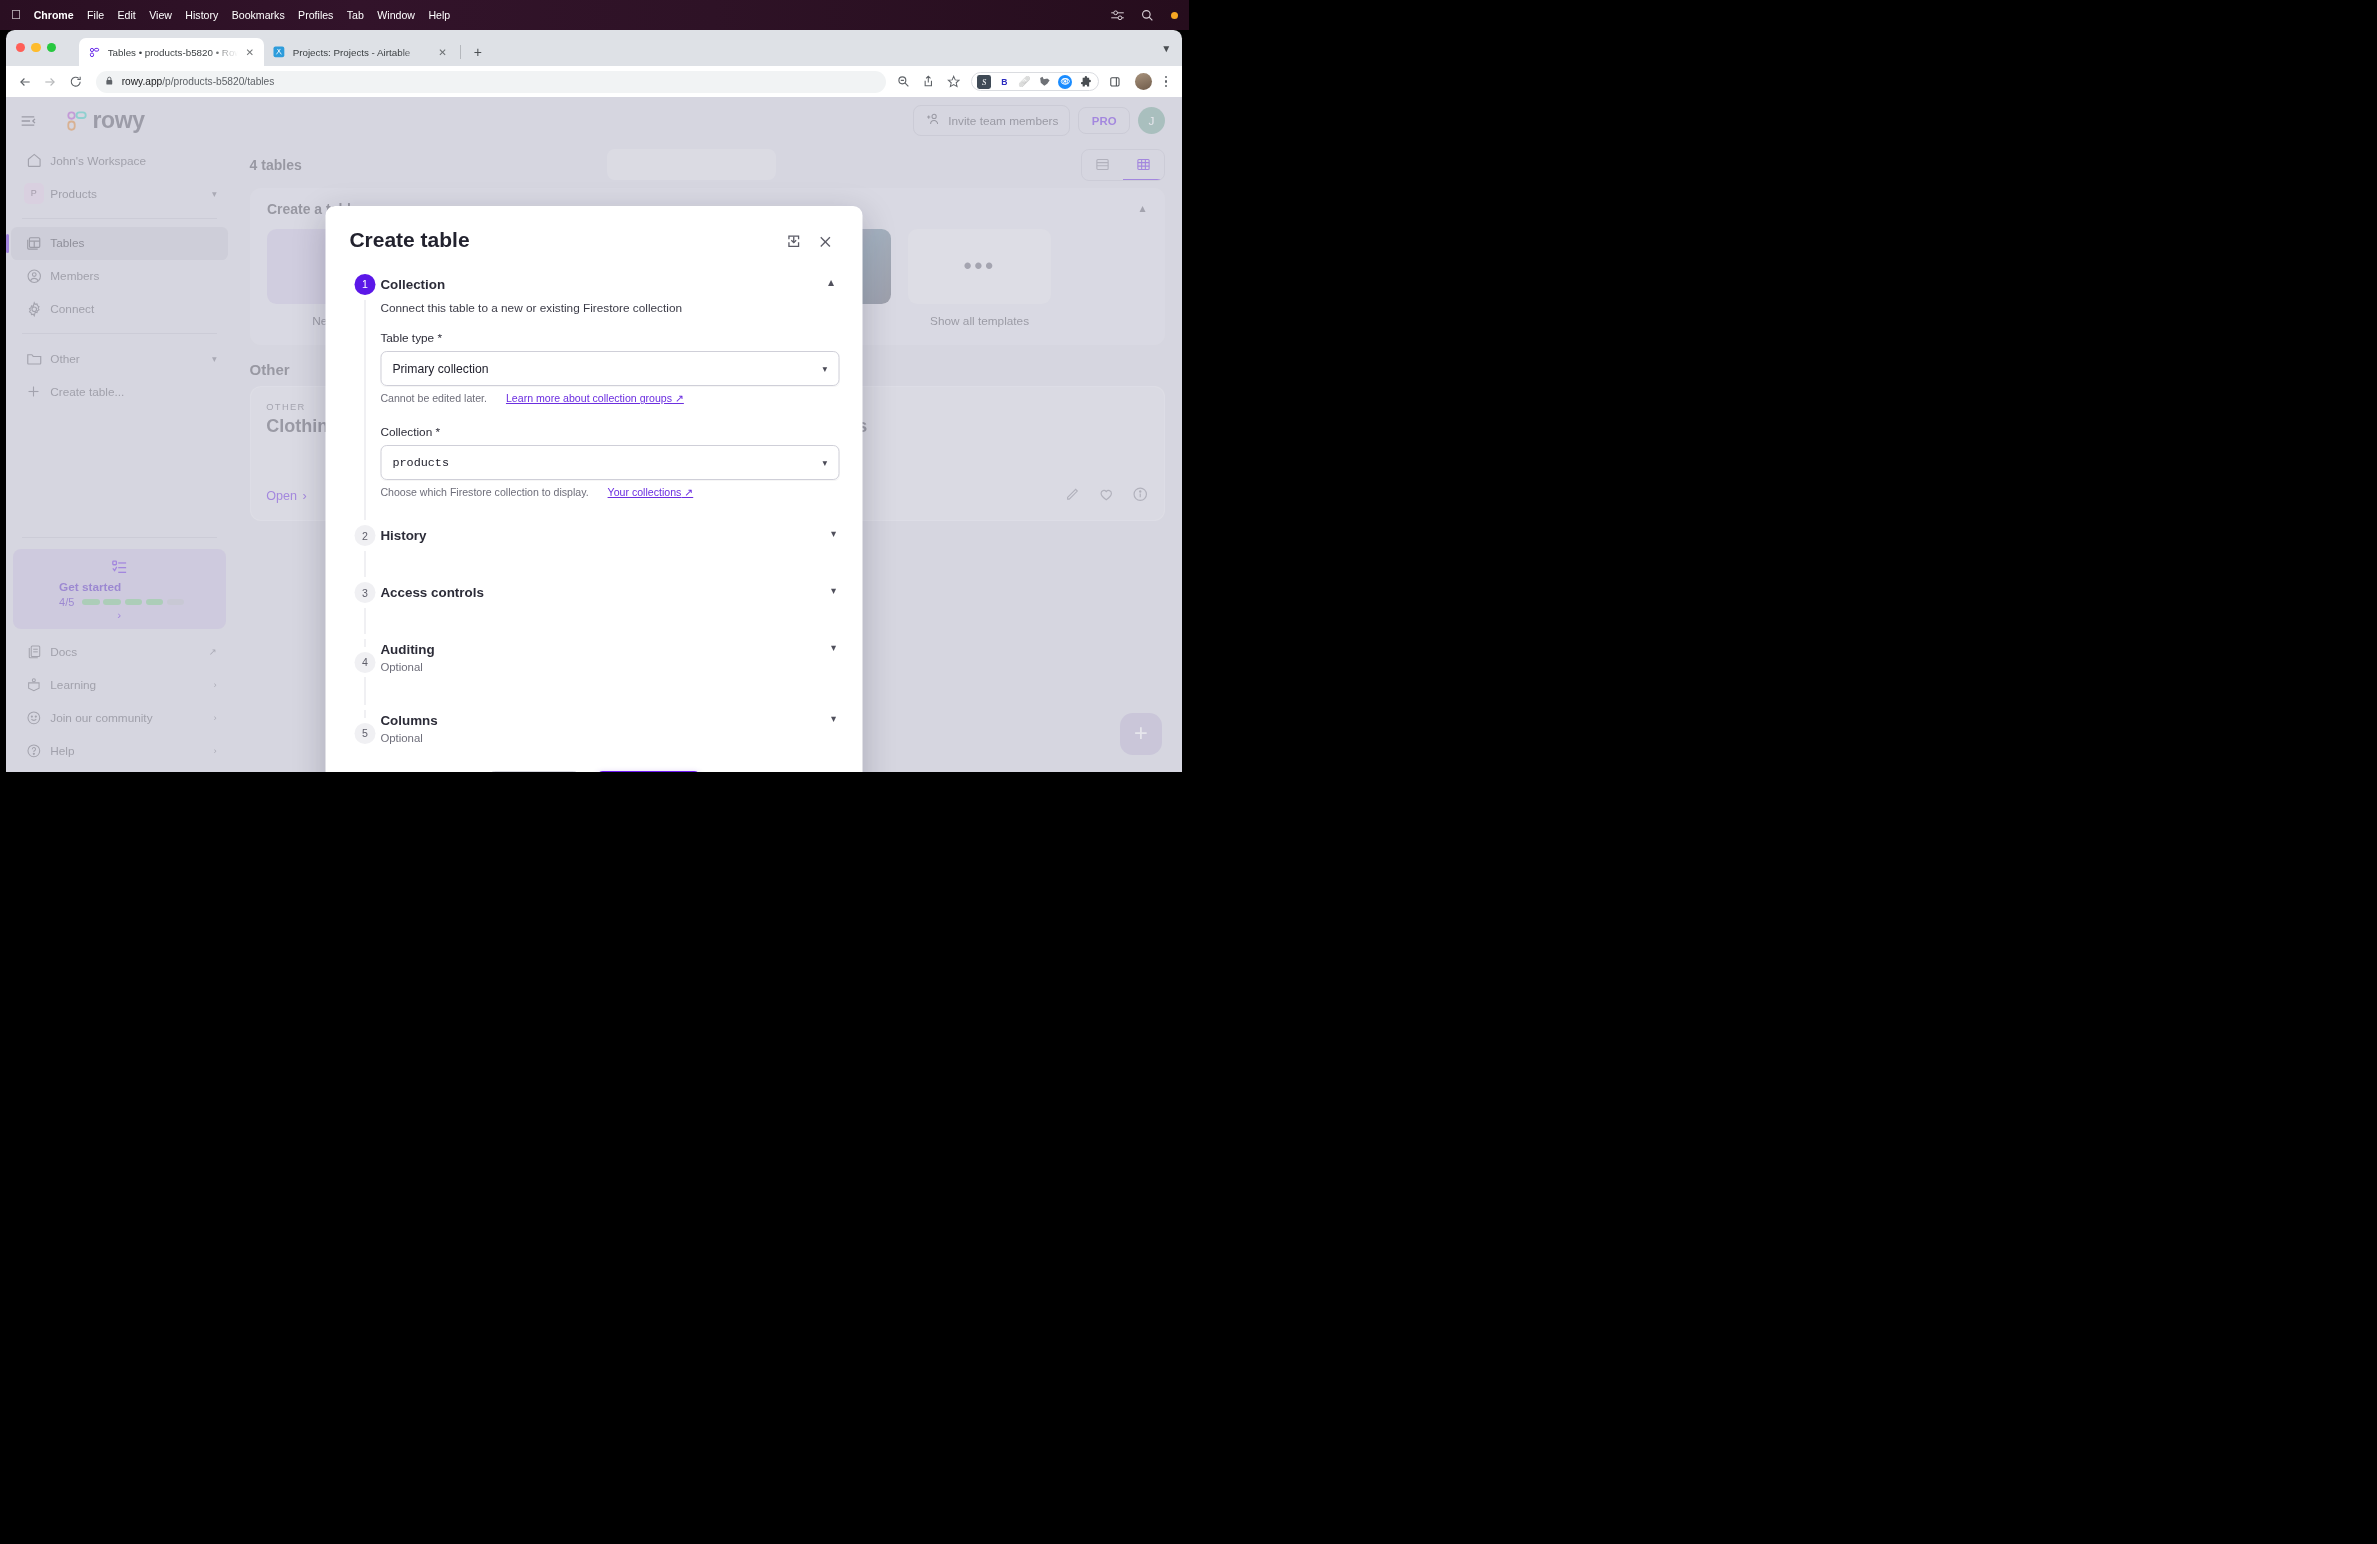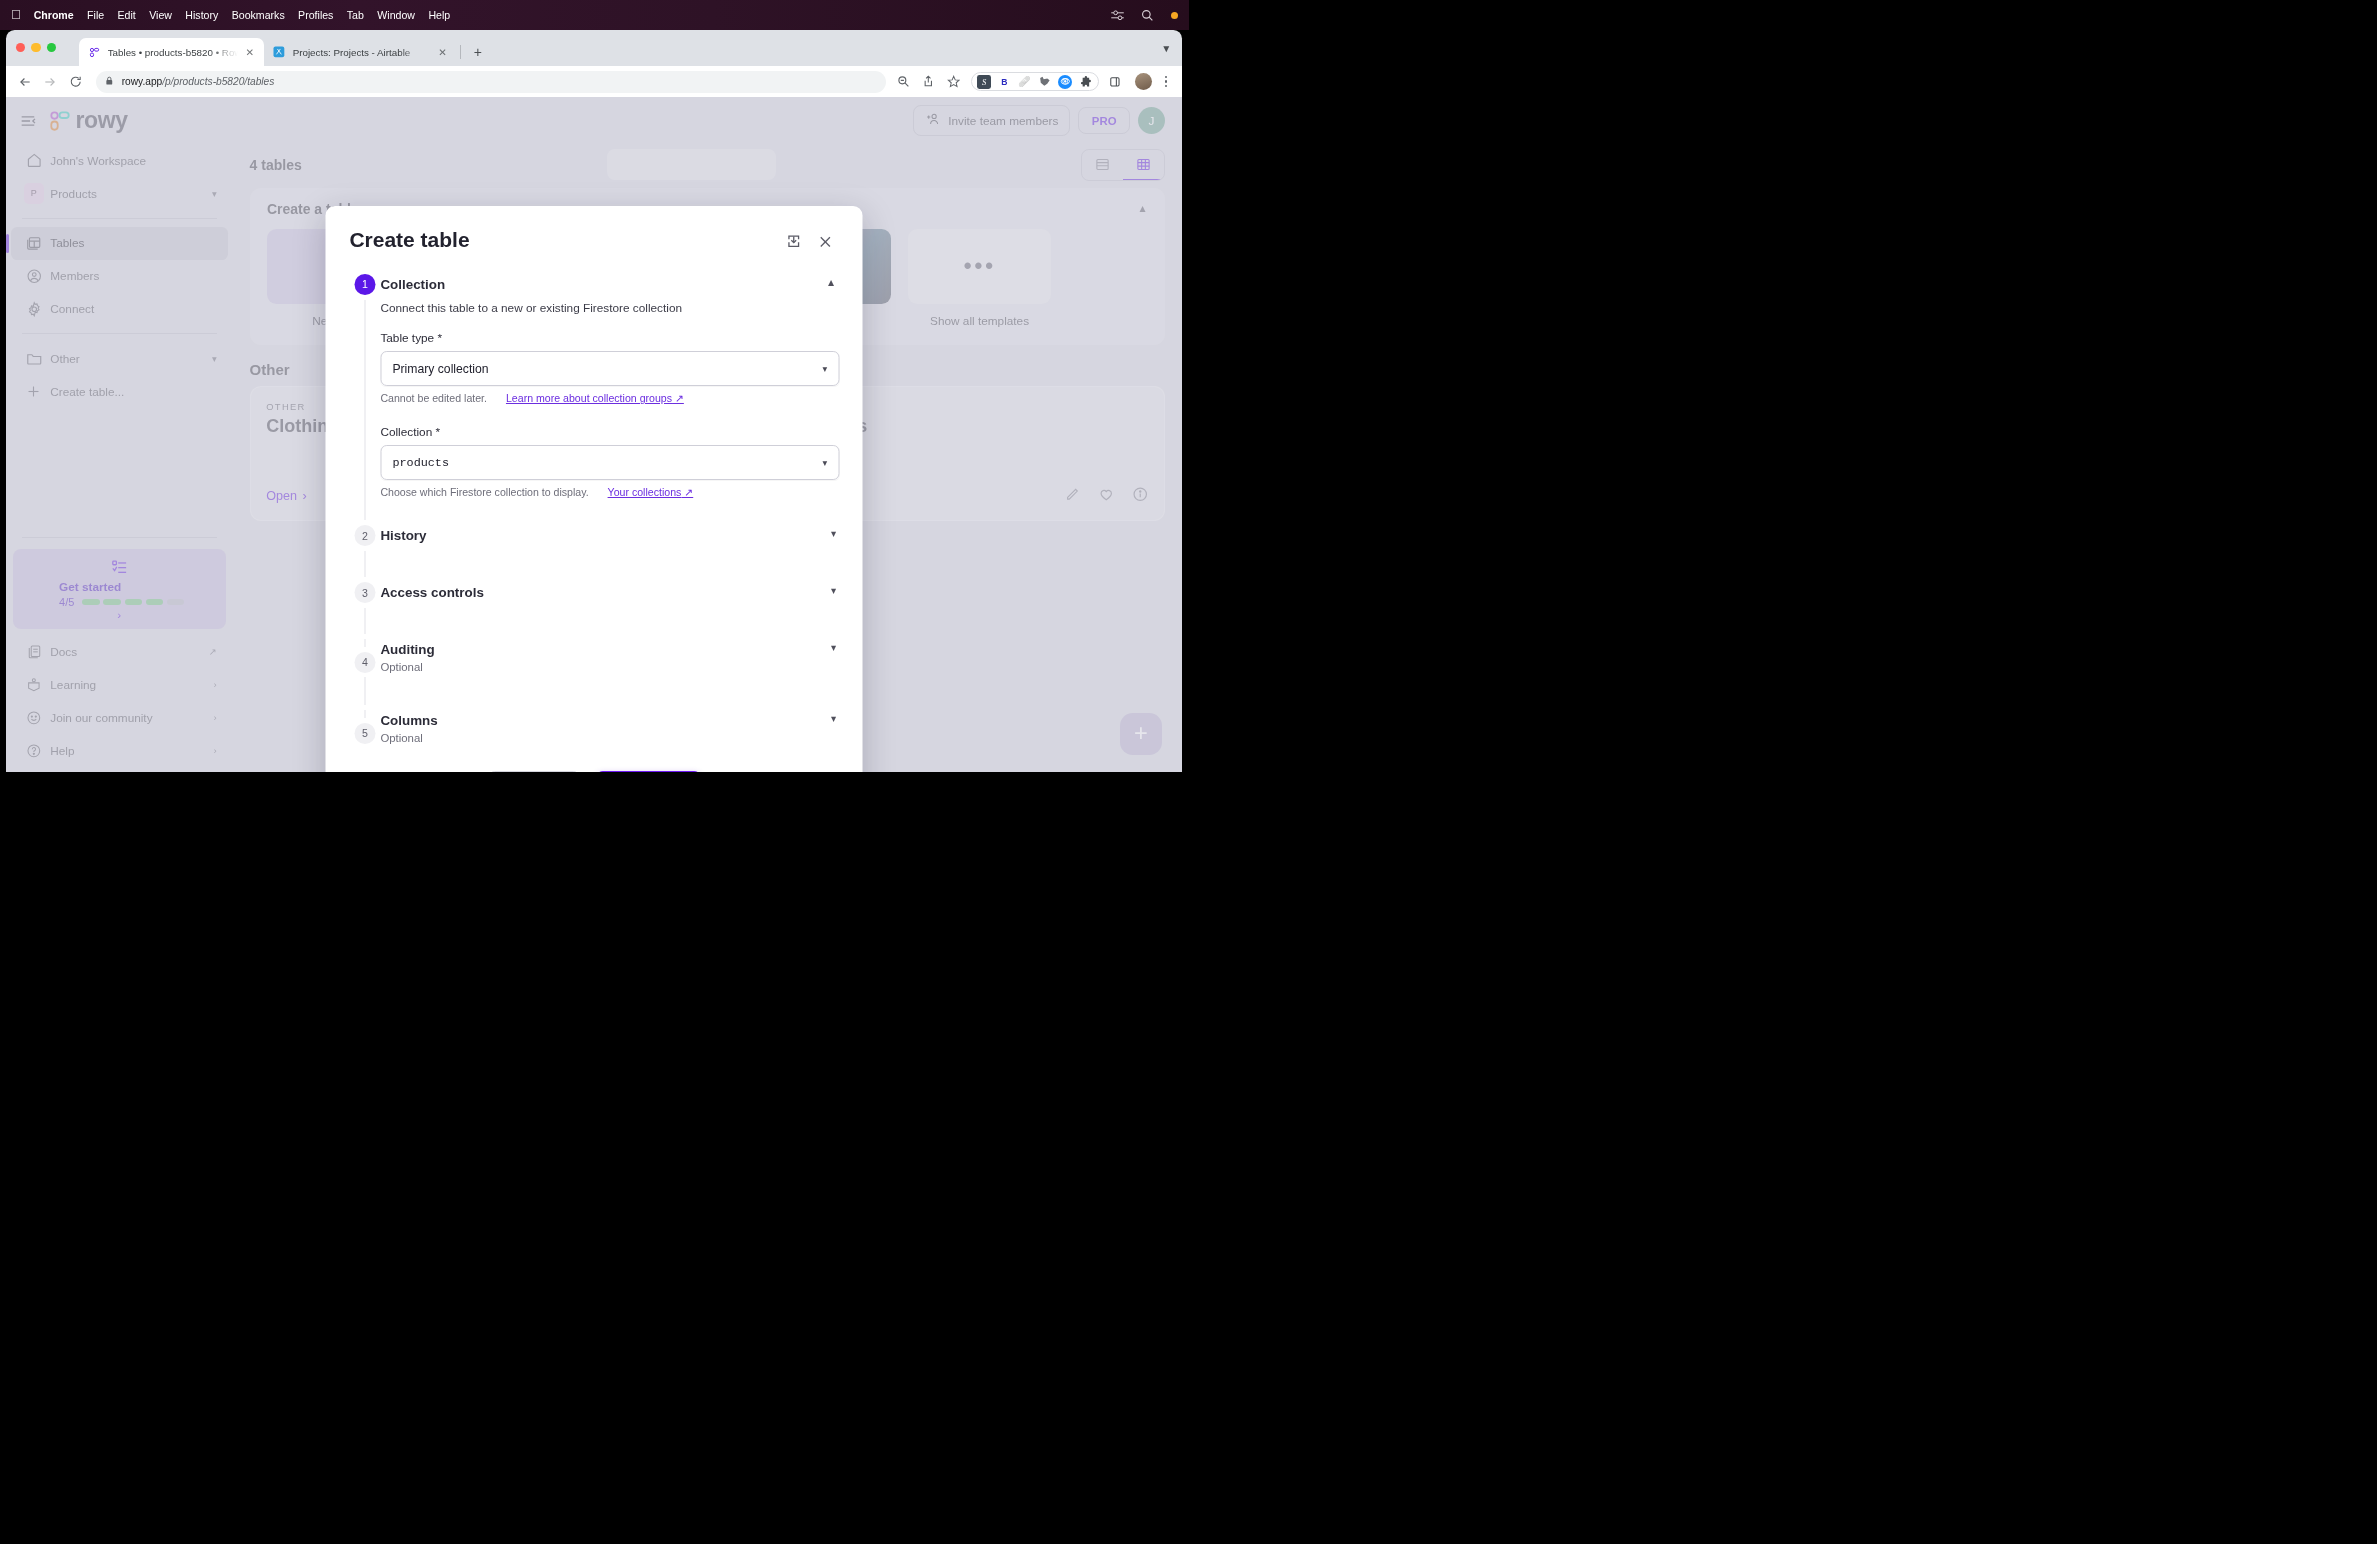--- a/index.html
+++ b/index.html
@@ -50,34 +50,34 @@
     font-size: 14px; color: #4a4e52; }
   .chev-win { position: absolute; right: 11px; top: 12.6px; color: #4a4e52; font-size: 10.2px; }
 
   .toolbar { height: 31px; background: #fff; display: flex; align-items: center; padding: 0 7.9px; }
   .tb-ico { width: 22px; height: 22px; display: flex; align-items: center; justify-content: center; color: #5f6368; margin-right: 3.1px; }
   .omnibox {
     flex: 1; height: 22px; background: #f1f3f4; border-radius: 11px; display: flex; align-items: center;
     padding: 0 9.4px; margin: 0 6.3px; font-size: 10.2px; color: #202124;
   }
   .omnibox .lock { margin-right: 7.9px; font-size: 8.6px; color: #5f6368; }
-  .omnibox .host { color: #202124; } .omnibox .path { color: #5f6368; font-style: italic; }
+  .omnibox .host { color: #202124; } .omnibox .path { color: #5f6368; }
   .tb-right { display: flex; align-items: center; }
   .ext-pill { display: flex; align-items: center; gap: 6.3px; border: 0.8px solid #dadce0; border-radius: 11px; padding: 1.6px 5.5px; margin-left: 3.1px;}
   .ext { width: 14px; height: 14px; border-radius: 2.4px; display: flex; align-items: center; justify-content: center; font-size: 8.6px; }
   .avatar-chrome { width: 17.3px; height: 17.3px; border-radius: 50%; background: linear-gradient(160deg,#a9947e,#6f5b4a); margin-left: 6.3px; }
   .kebab { width: 17.3px; display:flex;flex-direction:column;align-items:center;gap:2px; margin-left: 4.7px; }
   .kebab i { width: 2.4px; height: 2.4px; background: #5f6368; border-radius: 50%; display:block;}
 
   
   .page { position: relative; height: 675px; background: #dcdce4; display: flex; }
 
   
   .sidebar { width: 226px; flex: 0 0 226px; position: relative; padding-top: 0; }
-  .side-top { display: flex; align-items: center; height: 47px; padding: 0 11px; }
+  .side-top { display: flex; align-items: center; height: 47px; padding: 0 11px; gap: 17px; }
   .hamb { width: 23.6px; height: 23.6px; display: flex; align-items: center; justify-content: center; color: #5b5b66; }
   .logo-wrap { display: flex; align-items: center; margin-left: 7.9px; }
   .logo-text { font-size: 23px; font-weight: 600; color: #5c5c68; letter-spacing: -0.4px; margin-left: 4.7px; }
   .s-item { display: flex; align-items: center; height: 33px; padding: 0 11px; color: #65656f; font-size: 11.8px; position: relative; border-radius: 6.3px; margin: 0 4.7px; }
   .s-item .sicon { width: 23.6px; flex: 0 0 23.6px; display: flex; align-items: center; justify-content: center; color: #6c6c76; }
   .s-item .slabel { flex: 1; margin-left: 4.7px; }
   .s-item.active { background: rgba(120,120,140,.18); }
   .s-item.active .slabel { color: #3d3d48; }
   .s-item .sel-bar { position: absolute; left: -4.7px; top: 7px; width: 3.1px; height: 19px; border-radius: 1.6px; background: #6c2ee0; }
   .proj-badge { width: 20.4px; height: 20.4px; border-radius: 4.7px; background: #e3cfe4; color: #6b5a6d; font-size: 9px; display: flex; align-items: center; justify-content: center; }

